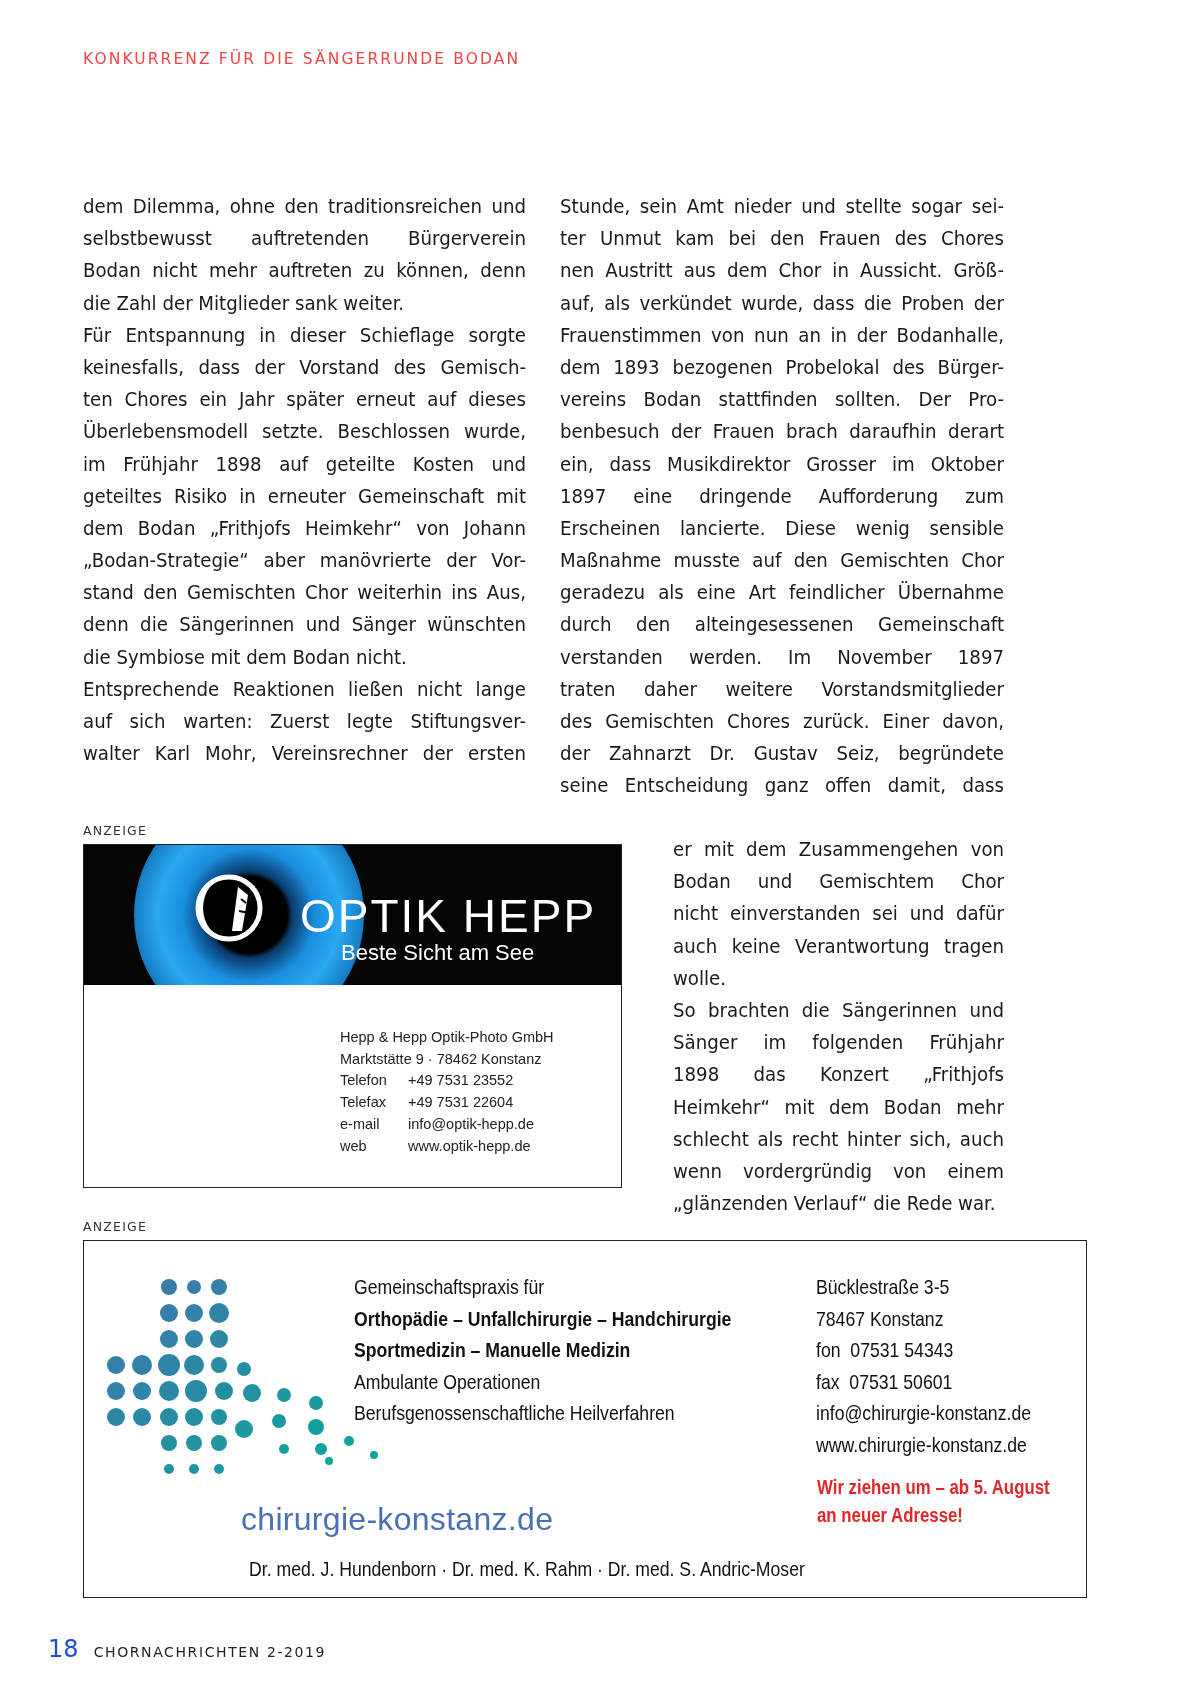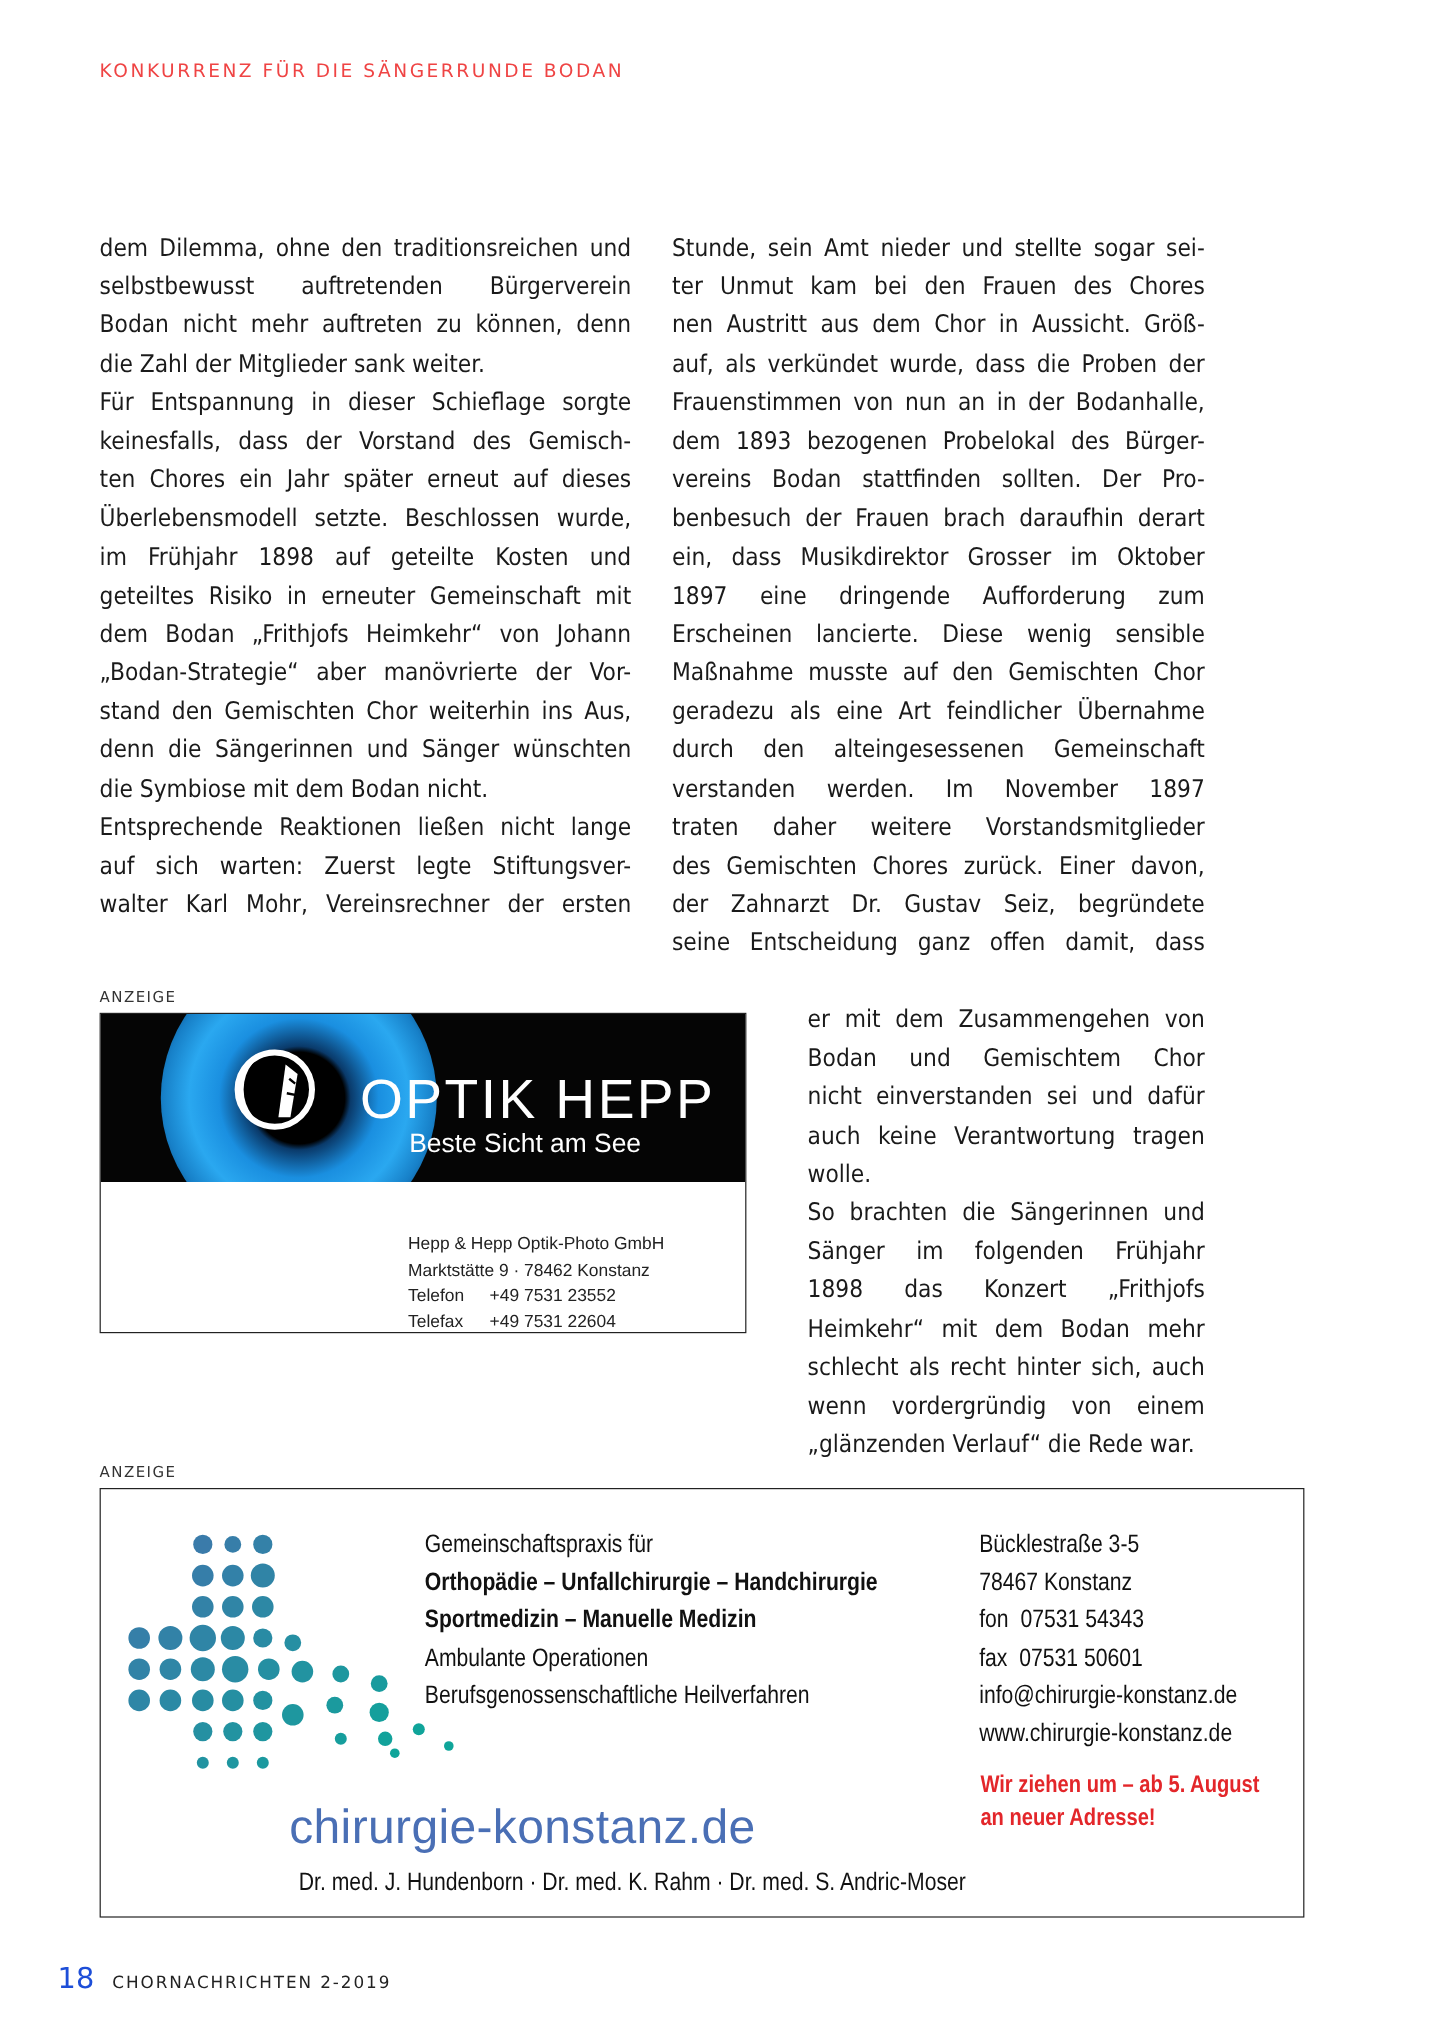--- a/index.html
+++ b/index.html
@@ -14,21 +14,21 @@
   .col .line { display: block; white-space: nowrap; text-align: justify; text-align-last: justify; height: 32.2px; }
   .col .line.last { text-align-last: left; }
   .col-left  { left: 83px;  top: 190px; width: 443px; }
   .col-right { left: 560px; top: 190px; width: 444px; }
   .col-right-narrow { left: 673px; top: 800px; width: 331px; margin-top: 33px; }
 
   .ad-label { position: absolute; font-size: 12.5px; letter-spacing: 1.2px; color: #333;
               font-family: "DejaVu Sans", sans-serif; }
 
   
-  .optik-box { position: absolute; left: 83px; top: 844px; width: 539px; height: 267px;
+  .optik-box { position: absolute; left: 83px; top: 844px; width: 539px; height: 344px;
                border: 1.5px solid #222; box-sizing: border-box; background: #fff; overflow: hidden; }
   .optik-banner { position: absolute; left: 0; top: 0; width: 100%; height: 140px; background: #050505; overflow: hidden; }
   .optik-iris { position: absolute; left: 50px; top: -50px; width: 230px; height: 240px; border-radius: 50%;
     background: radial-gradient(circle at 50% 50%, #000 0 23%, #0a3a6a 26%, #1a8fe0 40%, #2aa8f0 55%, #1780c8 68%, #0a3f70 80%, rgba(5,5,5,0) 92%); }
   .optik-logo { position: absolute; left: 110px; top: 28px; width: 70px; height: 70px; }
   .optik-name { position: absolute; left: 216px; top: 44px; font-family: "Liberation Sans", sans-serif;
     font-size: 46px; letter-spacing: 2px; color: #fff; font-weight: normal; }
   .optik-tagline { position: absolute; left: 257px; top: 95px; font-family: "Liberation Sans", sans-serif;
     font-size: 22px; color: #fff; }
   .optik-info { position: absolute; left: 256px; top: 182px; font-family: "Liberation Sans", sans-serif;
@@ -40,21 +40,21 @@
               border: 1.5px solid #222; box-sizing: border-box; background: #fff; }
   .chir-dots { position: absolute; left: 0; top: 0; width: 300px; height: 340px; }
   .chir-main { position: absolute; left: 270px; top: 30px; font-family: "Liberation Sans", sans-serif;
     font-size: 21px; line-height: 31.5px; color: #111; transform: scaleX(0.84); transform-origin: left top; white-space: nowrap; }
   .chir-main .b { font-weight: bold; }
   .chir-addr { position: absolute; left: 732px; top: 30px; font-family: "Liberation Sans", sans-serif;
     font-size: 21px; line-height: 31.5px; color: #111; transform: scaleX(0.84); transform-origin: left top; white-space: nowrap; }
   .chir-move { position: absolute; left: 733px; top: 232px; font-family: "Liberation Sans", sans-serif;
     font-size: 20px; line-height: 28px; color: #e3262a; font-weight: bold; transform: scaleX(0.84); transform-origin: left top; white-space: nowrap; }
   .chir-url { position: absolute; left: 157px; top: 260px; font-family: "Liberation Sans", sans-serif;
-    font-size: 40px; color: #4a6fb5; letter-spacing: 0.3px; }
+    font-size: 32px; color: #4a6fb5; letter-spacing: 0.3px; }
   .chir-doctors { position: absolute; left: 165px; top: 316px; font-family: "Liberation Sans", sans-serif;
     font-size: 21px; color: #111; transform: scaleX(0.84); transform-origin: left top; white-space: nowrap; }
 
   .footer { position: absolute; left: 48px; top: 1635px; font-family: "DejaVu Sans", sans-serif; }
   .footer .pg { font-size: 24px; color: #1d4ed8; margin-right: 10px; vertical-align: baseline; }
   .footer .mag { font-size: 14px; letter-spacing: 1.6px; color: #222; }
 </style>
 </head>
 <body>
 

